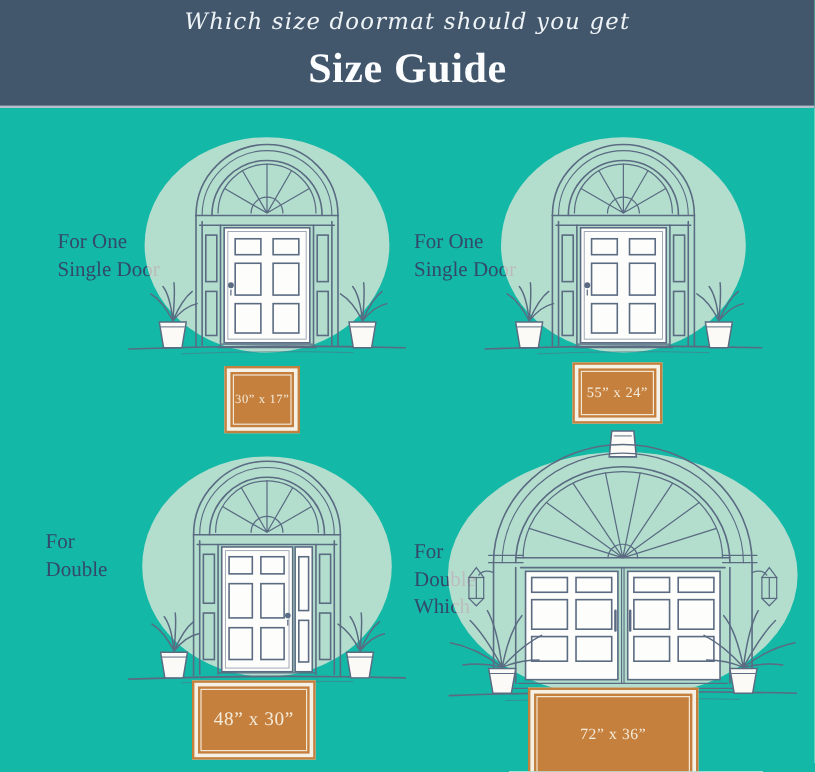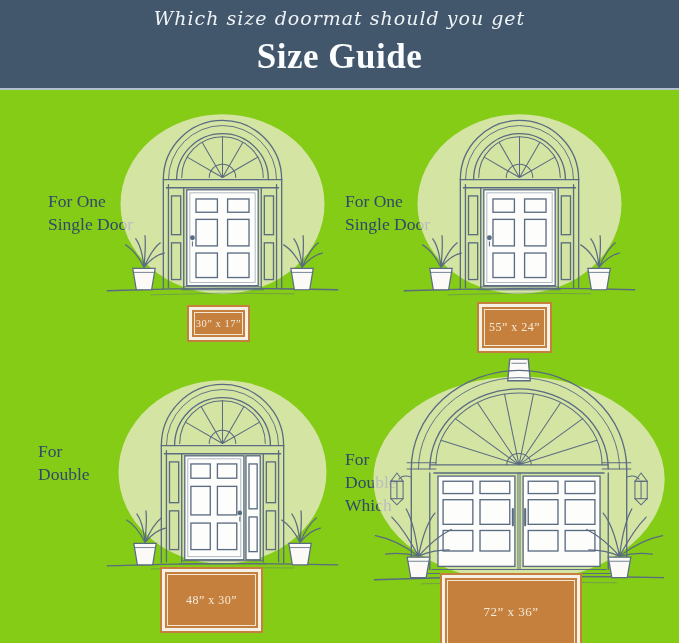--- a/index.html
+++ b/index.html
@@ -6,21 +6,21 @@
     --banner:#42566c;
     --mat:#c5803e;
     --heading:#33496b;
     --ink:#5a6b82;
     --cream:#f6efe2;
     --matText:#f4ead8;
   }
   html,body{margin:0;padding:0;background:#ffffff;}
   .poster{
     position:relative;width:679px;height:643px;overflow:hidden;
-    background:#84cc16;font-family:"Liberation Serif","DejaVu Serif",serif;
+    background:#14b8a6;font-family:"Liberation Serif","DejaVu Serif",serif;
   }
   
   .header{
     position:absolute;left:0;top:0;width:679px;height:88px;
     background:var(--banner);border-bottom:2px solid #b3bfca;
     display:flex;flex-direction:column;align-items:center;justify-content:center;
   }
   .tagline{
     color:#eef3f6;font-style:italic;font-size:19px;letter-spacing:1px;
     font-family:"DejaVu Serif",cursive;margin-top:-4px;
@@ -51,26 +51,26 @@
   }
   .mat-core{
     width:100%;height:100%;background:var(--mat);position:relative;
     display:flex;align-items:center;justify-content:center;
   }
   .mat-core::before{
     content:"";position:absolute;inset:2px;
     border:1px solid rgba(246,241,230,.9);pointer-events:none;
   }
   .mat-size{color:var(--matText);font-family:"Liberation Serif",serif;letter-spacing:.5px;}
-  .mat-q1{left:187px;top:305px;width:63px;height:37px;}
+  .mat-q1{left:187px;top:305px;width:63px;height:56px;}
   .mat-q1 .mat-size{font-size:10.5px;}
   .mat-q2{left:477px;top:302px;width:75px;height:51px;}
   .mat-q2 .mat-size{font-size:12px;}
   .mat-q3{left:160px;top:567px;width:103px;height:66px;}
-  .mat-q3 .mat-size{font-size:12px;}
+  .mat-q3 .mat-size{font-size:16px;}
   .mat-q4{left:440px;top:573px;width:142px;height:78px;}
   .mat-q4 .mat-size{font-size:13px;}
   svg{display:block;}
 </style>
 </head>
 <body>
 
 <div class="poster">
 
   <div class="header">

